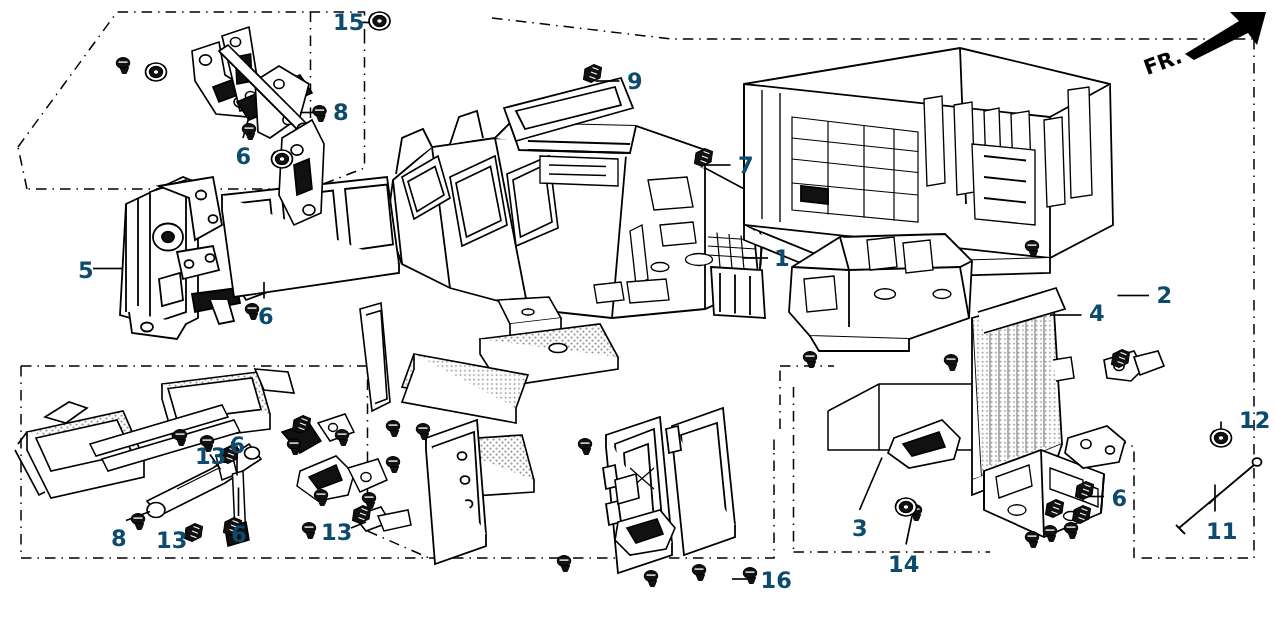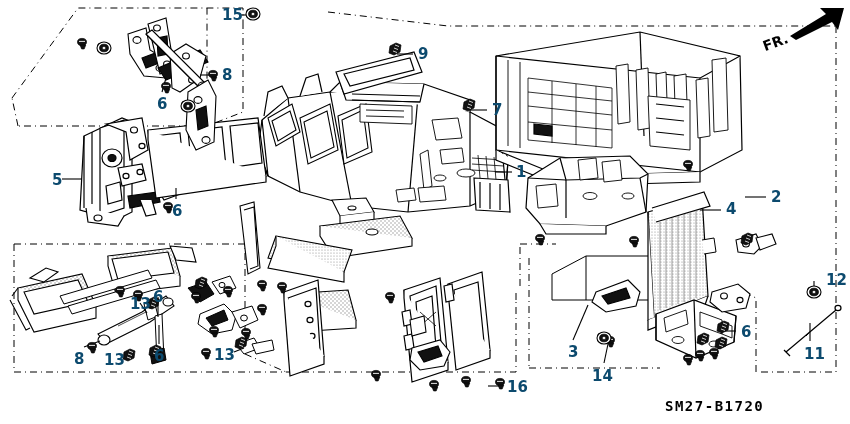--- a/index.html
+++ b/index.html
@@ -494,21 +494,20 @@
       <div class="callout" style="left: 507px; top: 380px;">16</div>
       <div class="callout" style="left: 804px; top: 347px;">11</div>
       <div class="callout" style="left: 806px; top: 273px; margin-left: 20px;">12</div>
       <div class="callout" style="left: 130px; top: 297px;">13</div>
       <div class="callout" style="left: 104px; top: 353px;">13</div>
       <div class="callout" style="left: 214px; top: 348px;">13</div>
       <div class="callout" style="left: 592px; top: 369px;">14</div>
       <div class="callout" style="left: 222px; top: 8px;">15</div>
     </div>
 
-<div class="partno" style="left:665px;top:398px;">SM27-B1720</div>
 
 <div class="frlabel" style="left:766px;top:38px;">FR.</div>
 
 <svg style="position:absolute;left:788px;top:6px;width:58px;height:34px;" viewBox="0 0 58 34">
   <path d="M2,30 L38,8 L32,2 L56,2 L50,24 L44,16 L8,34 Z" fill="#000"></path>
 </svg>
 
 </div>
 
 </body></html>

